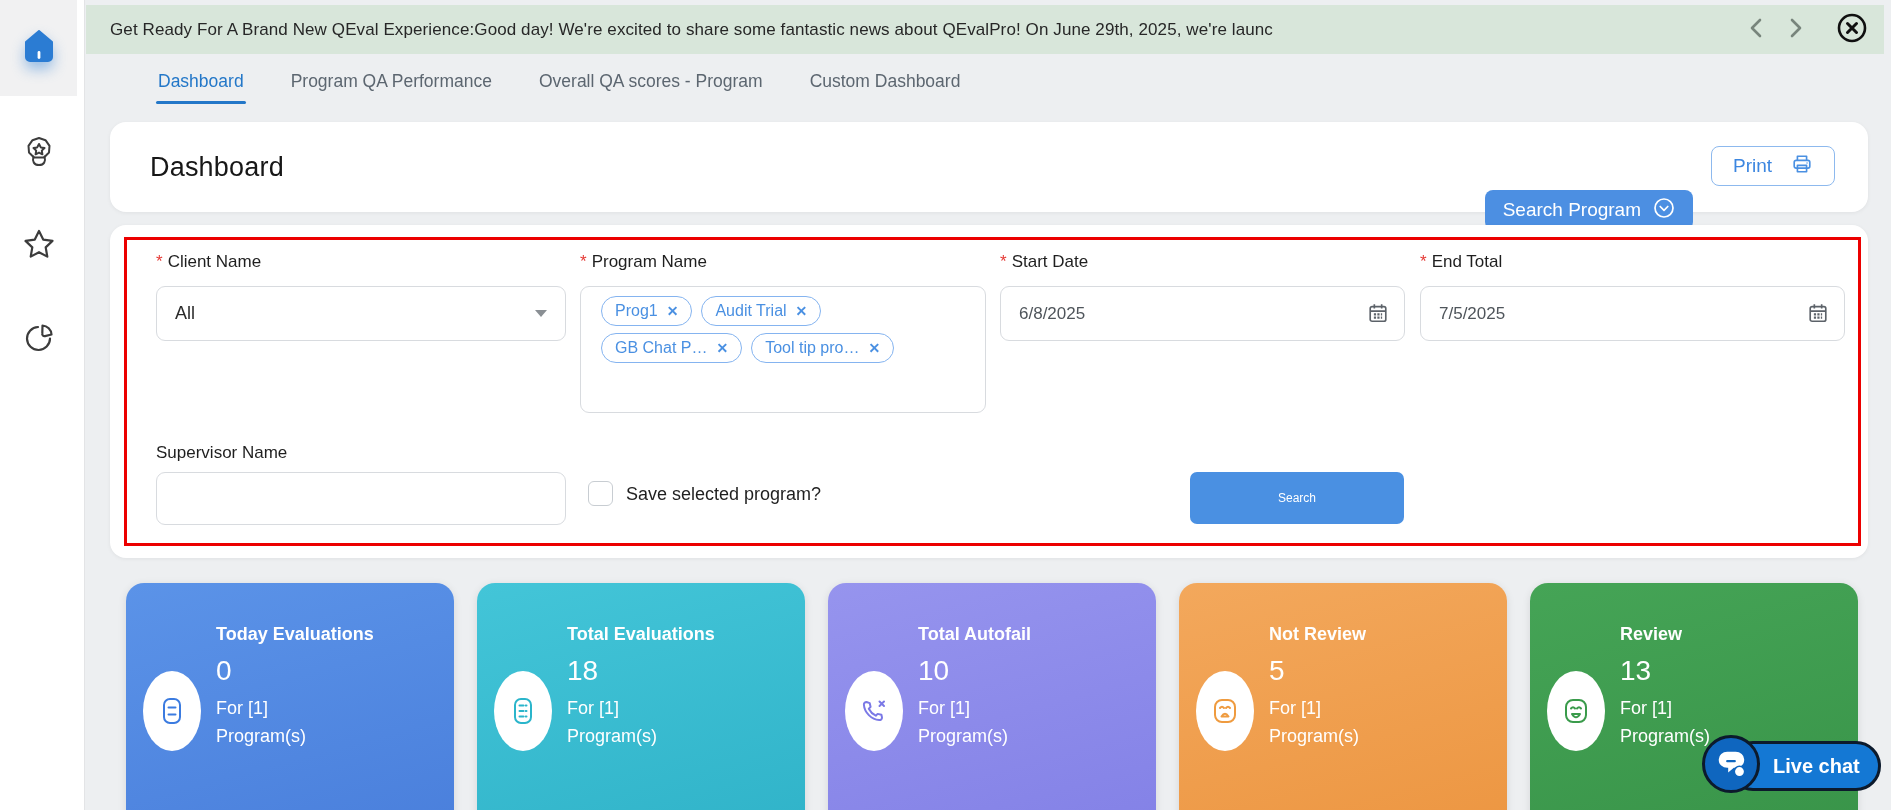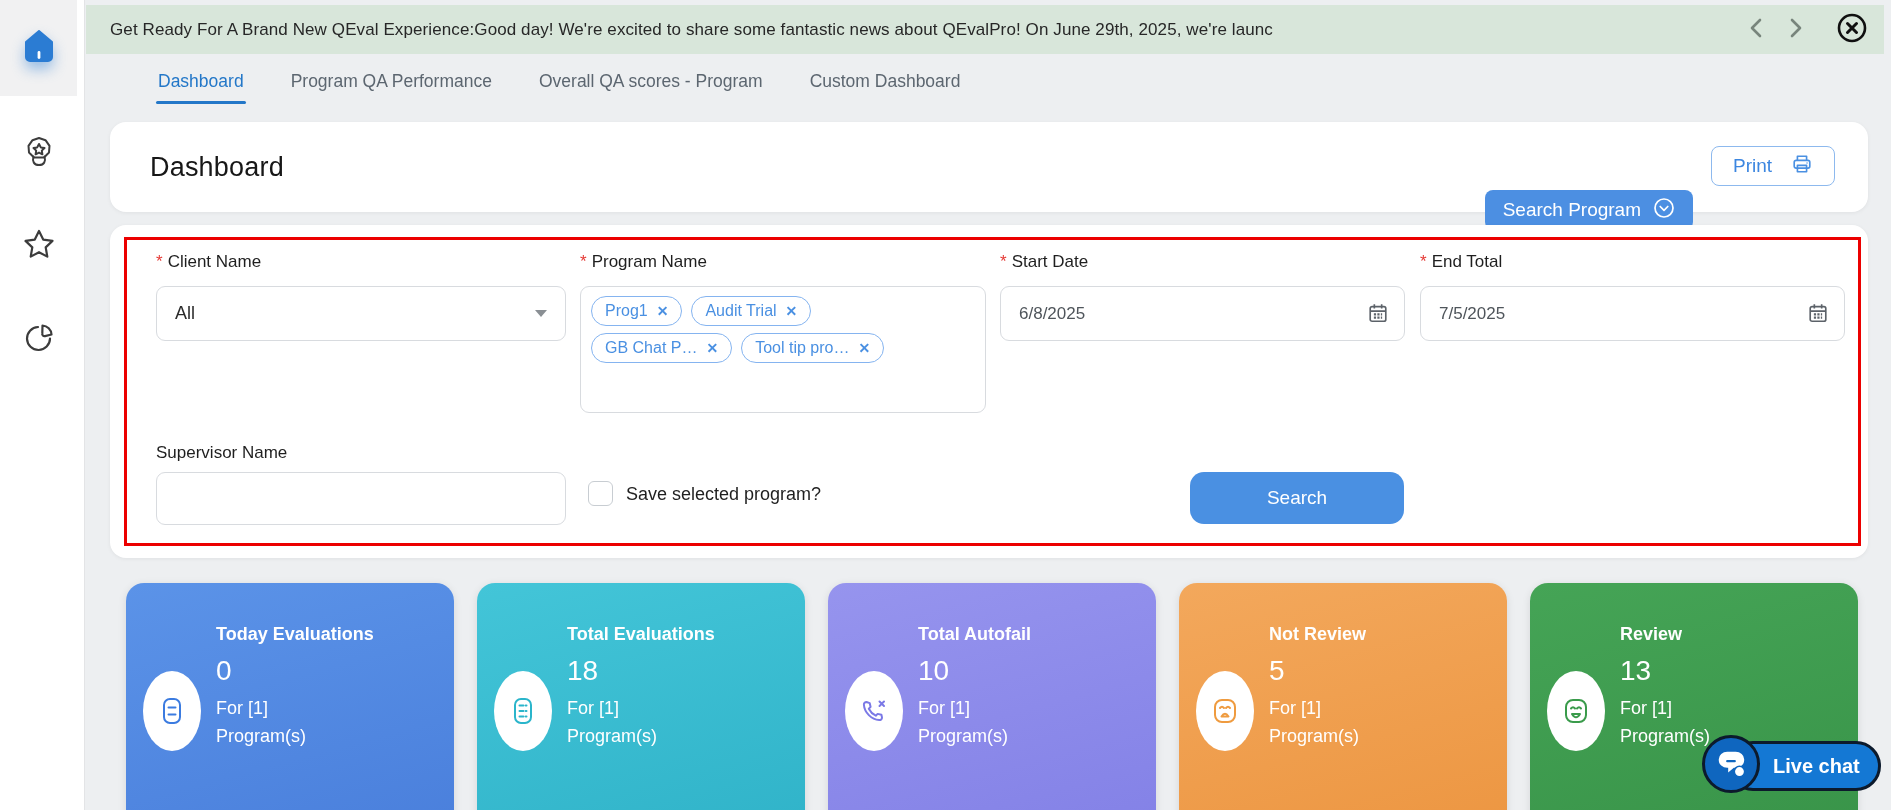--- a/index.html
+++ b/index.html
@@ -44,37 +44,37 @@
   .req { color:#e53935; margin-right:5px; }
   .lbl-client { left:46px; top:27px; }
   .lbl-program { left:470px; top:27px; }
   .lbl-start { left:890px; top:27px; }
   .lbl-end { left:1310px; top:27px; }
   .lbl-supervisor { left:46px; top:218px; }
 
   .select-box { position:absolute; left:46px; top:61px; width:410px; height:55px; border:1px solid #d8dbdf; border-radius:9px; background:#fff; display:flex; align-items:center; padding:0 18px; font-size:18px; color:#2b2b2b; cursor:pointer; }
   .caret { margin-left:auto; width:0; height:0; border-left:6px solid transparent; border-right:6px solid transparent; border-top:7px solid #8a8f94; }
 
-  .multiselect { position:absolute; left:470px; top:61px; width:406px; height:127px; border:1px solid #d8dbdf; border-radius:9px; background:#fff; padding:9px 10px; cursor:text; }
+  .multiselect { position:absolute; left:470px; top:61px; width:406px; height:127px; border:1px solid #d8dbdf; border-radius:9px; background:#fff; padding:9px 20px; cursor:text; }
   .tag-row { display:flex; gap:9px; margin-bottom:7px; }
   .tag { display:inline-flex; align-items:center; gap:9px; border:1px solid #85b4f0; border-radius:17px; padding:5px 13px; font-size:16px; color:#4a90e2; white-space:nowrap; cursor:default; }
   .tag-x { font-size:14px; font-weight:bold; cursor:pointer; line-height:1; }
 
   .date-field { position:absolute; top:61px; height:55px; width:425px; }
   .date-start { left:890px; width:405px; }
   .date-end { left:1310px; width:425px; }
   .date-field input { width:100%; height:100%; border:1px solid #d8dbdf; border-radius:9px; padding:0 48px 0 18px; font-size:17px; color:#4f555b; font-family:inherit; outline:none; }
   .cal-ico { position:absolute; right:16px; top:16px; pointer-events:none; }
 
   .supervisor-input { position:absolute; left:46px; top:247px; width:410px; height:53px; border:1px solid #d8dbdf; border-radius:9px; padding:0 16px; font-size:17px; color:#333; font-family:inherit; outline:none; }
 
   .save-check { position:absolute; left:478px; top:256px; width:25px; height:25px; appearance:none; -webkit-appearance:none; border:1.5px solid #c8cdd2; border-radius:6px; background:#fff; cursor:pointer; }
   .save-label { position:absolute; left:516px; top:257px; font-size:18px; color:#1f1f1f; line-height:25px; }
 
-  .btn-search { position:absolute; left:1080px; top:247px; width:214px; height:52px; background:#4a90e2; border:none; border-radius:14px; color:#fff; font-size:19px; font-family:inherit; cursor:pointer; }
+  .btn-search { position:absolute; left:1080px; top:247px; width:214px; height:52px; background:#4a90e2; border:none; border-radius:7px; color:#fff; font-size:12px; font-family:inherit; cursor:pointer; }
 
   
   .stats-row { position:absolute; left:126px; top:583px; display:flex; gap:23px; }
   .stat-card { position:relative; width:328px; height:270px; border-radius:18px; box-shadow:0 2px 8px rgba(0,0,0,0.10); color:#fff; cursor:pointer; }
   .card-blue   { background:linear-gradient(165deg,#5b93e8,#497edb); }
   .card-teal   { background:linear-gradient(165deg,#43c5d8,#2fb2c8); }
   .card-purple { background:linear-gradient(165deg,#9694ee,#8280e6); }
   .card-orange { background:linear-gradient(165deg,#f3a85c,#ec9540); }
   .card-green  { background:linear-gradient(165deg,#45a456,#389348); }
   .stat-icon-circle { position:absolute; left:17px; top:88px; width:58px; height:80px; background:#fff; border-radius:50%; display:flex; align-items:center; justify-content:center; }

